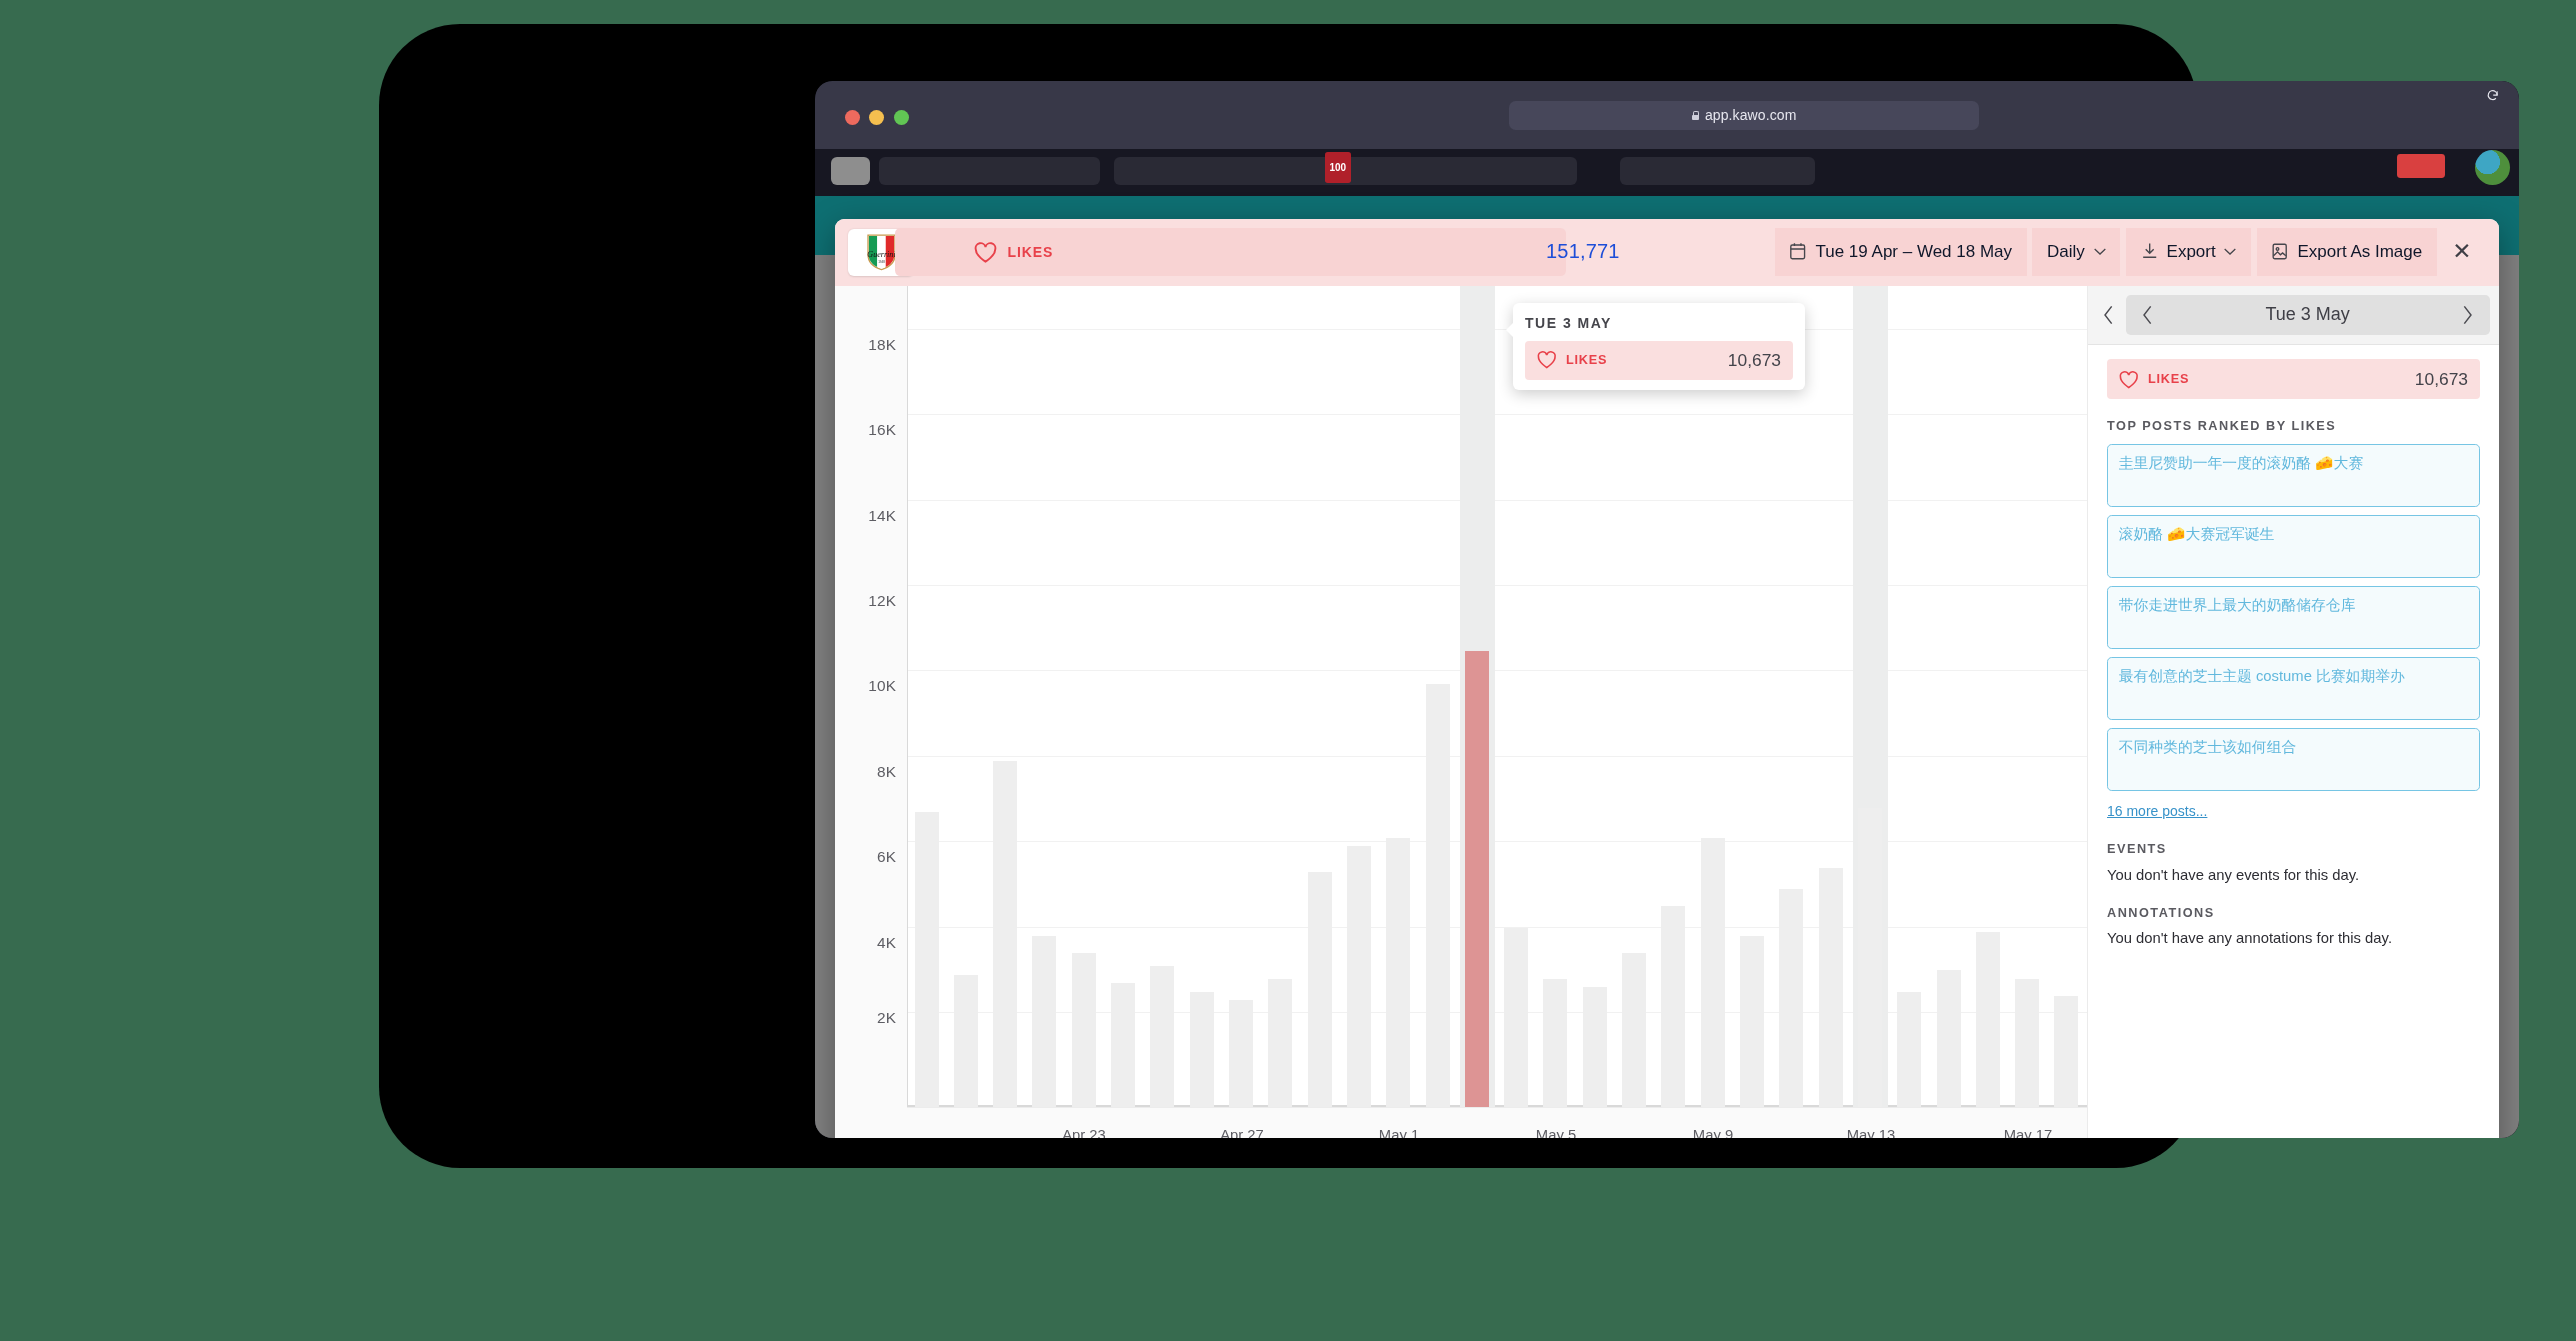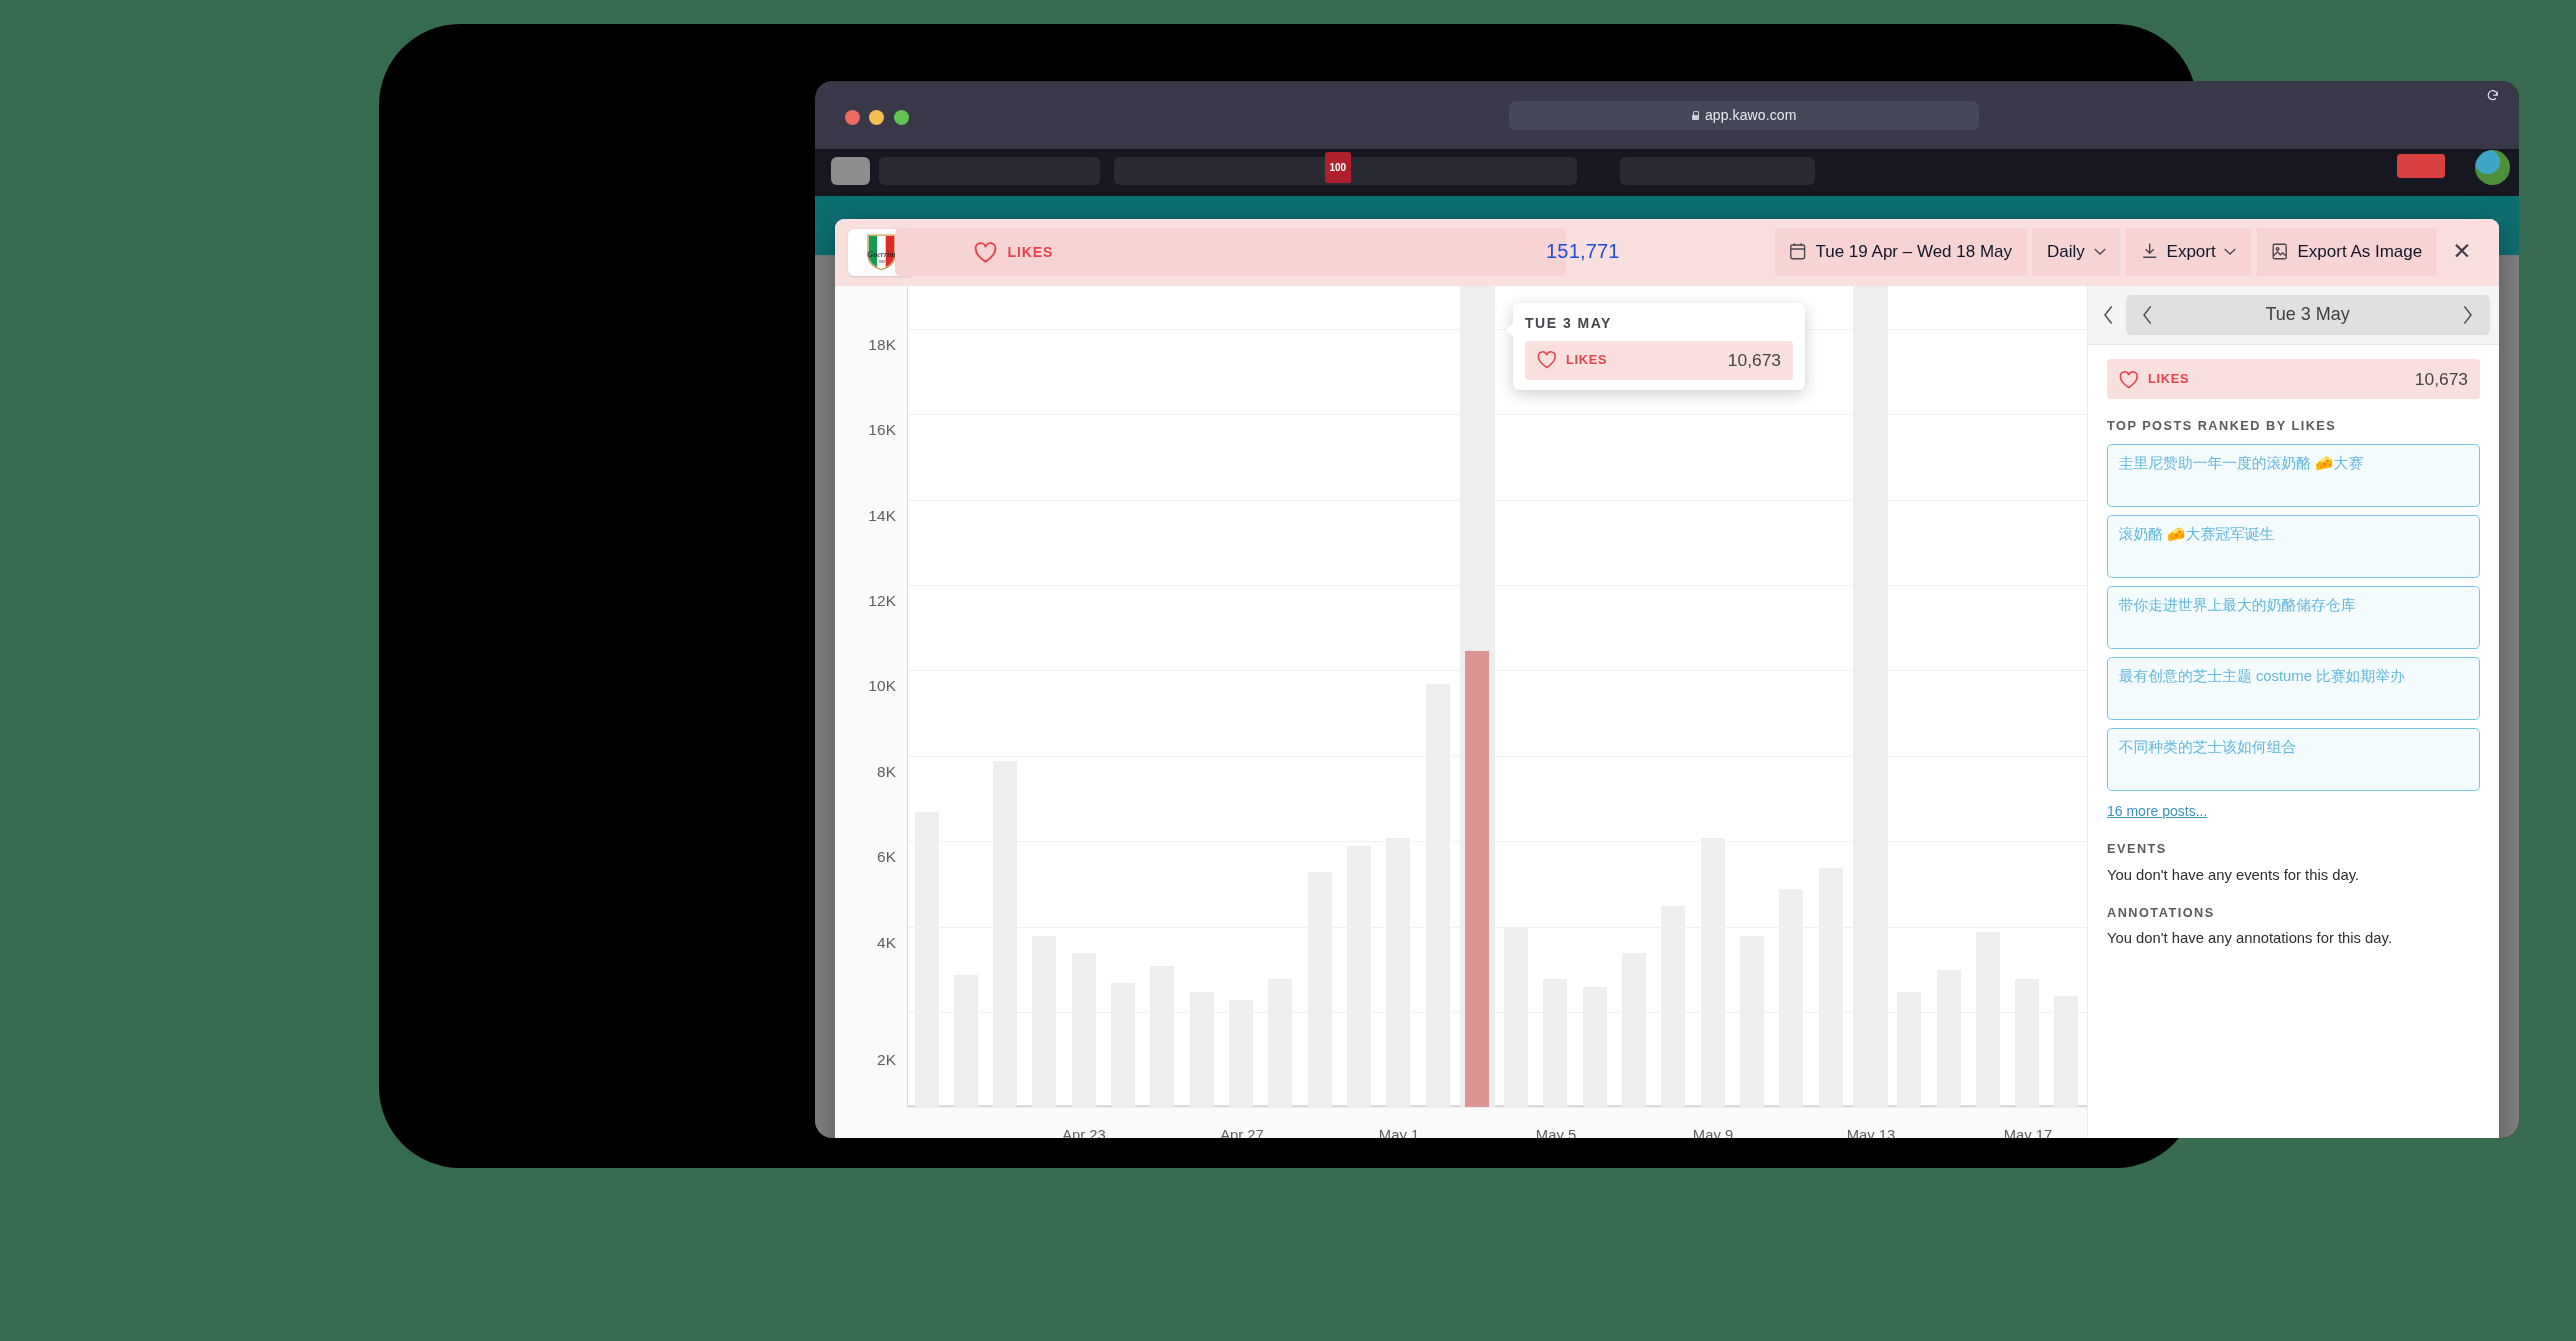--- a/index.html
+++ b/index.html
@@ -403,21 +403,21 @@
         <div id="chart-pane">
           <div id="yaxis">
               <div class="ytick" style="top: 43px;">18K</div>
               <div class="ytick" style="top: 128px;">16K</div>
               <div class="ytick" style="top: 214px;">14K</div>
               <div class="ytick" style="top: 299px;">12K</div>
               <div class="ytick" style="top: 384px;">10K</div>
               <div class="ytick" style="top: 470px;">8K</div>
               <div class="ytick" style="top: 555px;">6K</div>
               <div class="ytick" style="top: 641px;">4K</div>
-              <div class="ytick" style="top: 758px;">2K</div>
+              <div class="ytick" style="top: 716px;">2K</div>
             </div>
           <div id="plot">
             <div id="yaxis-line"></div>
             <div id="axis-line"></div>
           <div class="gridline" style="top: 43px;"></div>
               <div class="gridline" style="top: 128px;"></div>
               <div class="gridline" style="top: 214px;"></div>
               <div class="gridline" style="top: 299px;"></div>
               <div class="gridline" style="top: 384px;"></div>
               <div class="gridline" style="top: 470px;"></div>

